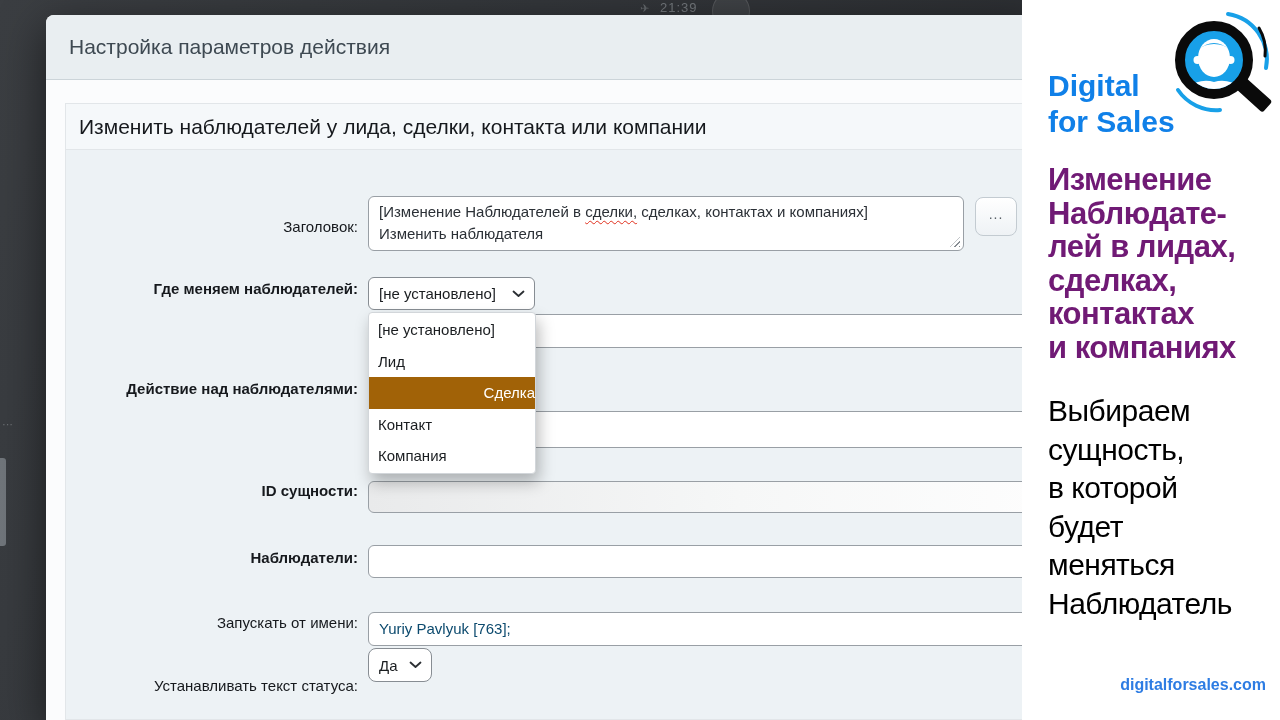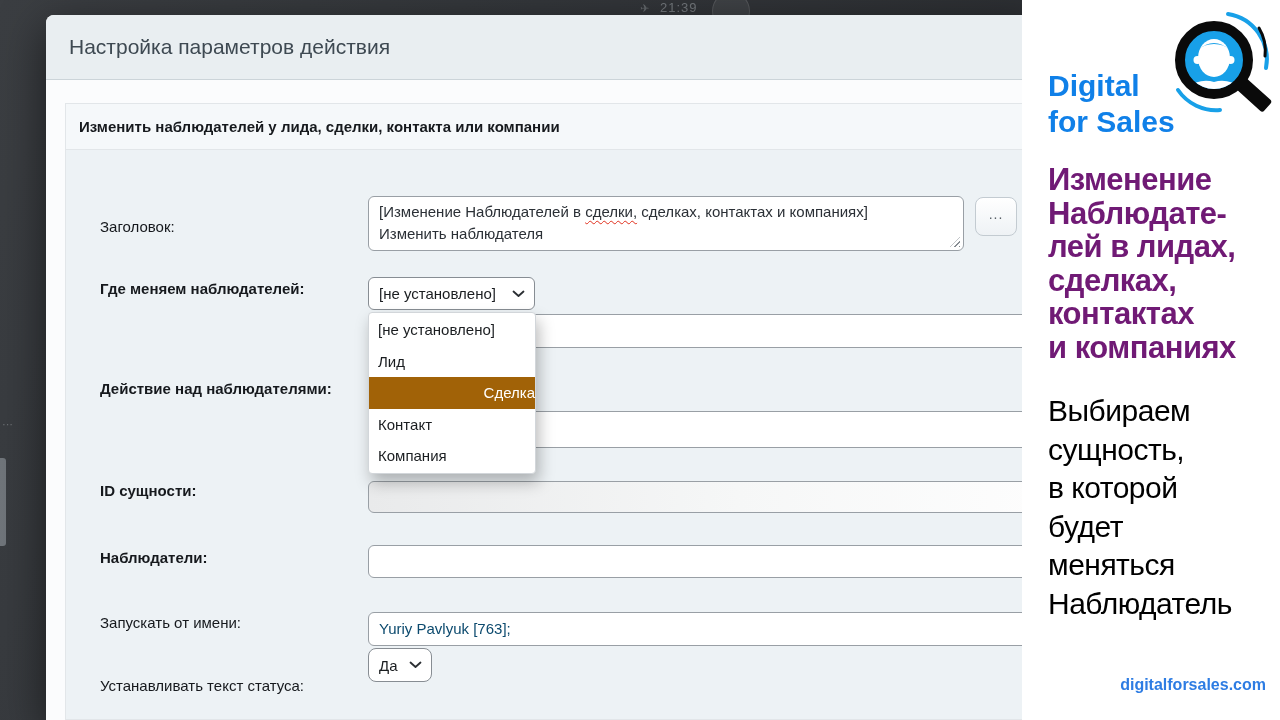--- a/index.html
+++ b/index.html
@@ -17,24 +17,24 @@
   .left-dots{position:absolute;left:2px;top:418px;font-size:11px;color:#cfd4d8;opacity:.35;}
 
   
   .dialog{position:absolute;left:46px;top:15px;width:994px;height:705px;background:#fbfcfd;
     border-radius:8px 8px 0 0;box-shadow:0 12px 45px rgba(0,0,0,.55);}
   .dialog-header{position:absolute;left:0;top:0;right:0;height:64px;background:#e9eef1;
     border-radius:8px 8px 0 0;border-bottom:1px solid #ccd4d9;}
   .dialog-title{position:absolute;left:23px;top:0;line-height:64px;font-size:21px;color:#3e4952;}
   .panel{position:absolute;left:19px;top:88px;width:975px;height:617px;background:#edf2f5;border:1px solid #e2e6e9;box-sizing:border-box;}
   .panel-header{position:absolute;left:0;top:0;right:0;height:45px;background:#f5f8fa;border-bottom:1px solid #e2e6e9;}
-  .panel-header-text{position:absolute;left:13px;top:0;line-height:45px;font-size:15px;color:#16191d;font-weight:700;}
+  .panel-header-text{position:absolute;left:13px;top:0;line-height:45px;font-size:21px;color:#16191d;font-weight:400;}
 
   
-  .lbl{position:absolute;left:100px;width:258px;text-align:left;font-size:15px;color:#16191d;z-index:6;}
+  .lbl{position:absolute;left:100px;width:258px;text-align:right;font-size:15px;color:#16191d;z-index:6;}
   .lbl.b{font-weight:bold;}
 
   
   .field{position:absolute;background:#fff;border:1px solid #999fa5;border-radius:6px;box-sizing:border-box;z-index:5;}
   .textarea{left:368px;top:196px;width:596px;height:55px;padding:4px 10px;font-size:15px;line-height:22px;color:#2b3036;overflow:hidden;}
   .textarea:after{content:"";position:absolute;right:3px;bottom:3px;width:10px;height:10px;
     background:repeating-linear-gradient(135deg,transparent 0 2px,#878d93 2px 3.6px);
     clip-path:polygon(100% 0,0 100%,100% 100%);}
   .misspell{text-decoration:underline;text-decoration-style:wavy;text-decoration-color:#e0301e;text-decoration-thickness:1px;text-underline-offset:3px;}
   .more-btn{position:absolute;left:975px;top:197px;width:40px;height:37px;border-radius:8px;z-index:5;

